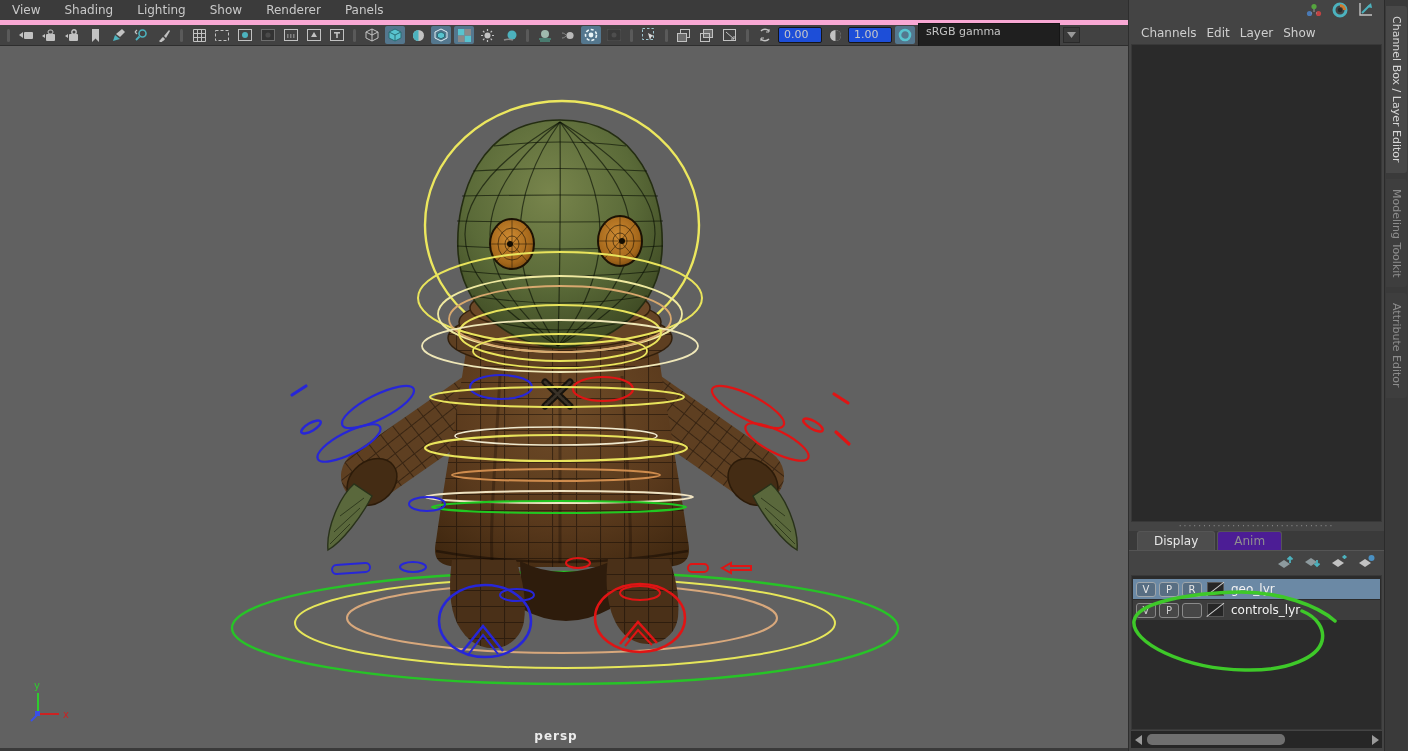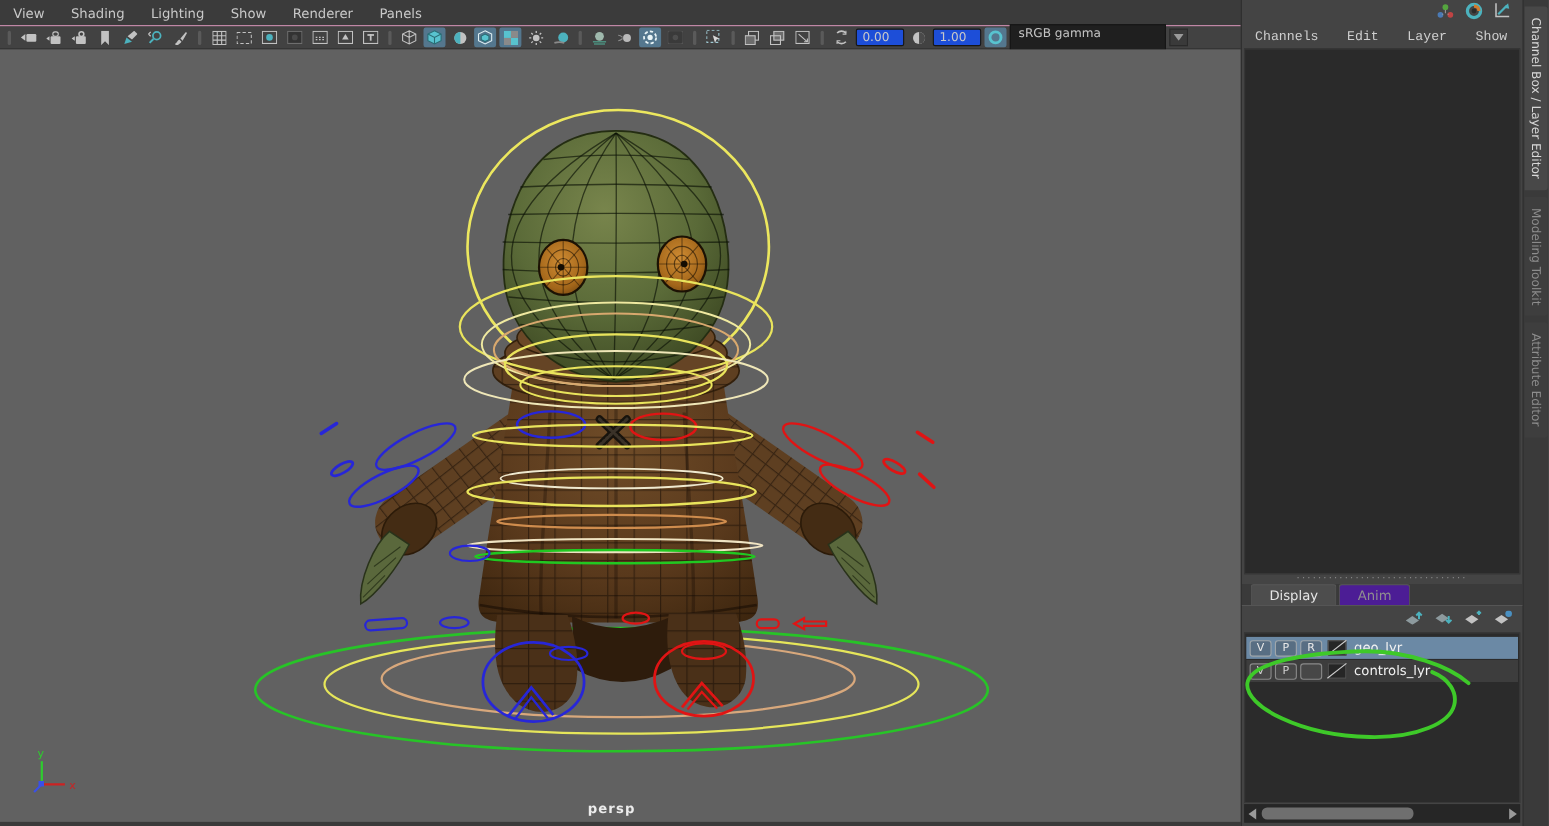--- a/index.html
+++ b/index.html
@@ -2,37 +2,37 @@
 <html><head>
 <meta charset="utf-8">
 <style>
   * { margin:0; padding:0; box-sizing:border-box; }
   html,body { width:1408px; height:751px; overflow:hidden; }
   body { font-family:"DejaVu Sans","Liberation Sans",sans-serif; font-size:12px; background:#3c3c3c; color:#ccc; }
   #app { position:relative; width:1408px; height:751px; display:flex; }
 
   
   #vp-col { width:1128px; display:flex; flex-direction:column; }
-  .menubar { height:24px; background:#3b3b3b; display:flex; align-items:center; gap:24px; padding:10px 12px; border-bottom:1px solid #f9a8d4; }
+  .menubar { height:24px; background:#3b3b3b; display:flex; align-items:center; gap:24px; padding:10px 12px; border-bottom:5px solid #f9a8d4; }
   .menubar .mitem { color:#c9c9c9; cursor:default; }
   .toolbar { height:21px; background:#424242; display:flex; align-items:center; gap:3px; padding:0 4px; border-bottom:1px solid #2e2e2e; }
   .tsep { width:3px; height:13px; background:#5a5a5a; border-radius:2px; margin:0 3px; flex:none; }
   .tbtn { width:20px; height:18px; display:flex; align-items:center; justify-content:center; border-radius:2px; flex:none; }
   .tbtn.active { background:#54778e; }
   .tbtn svg { display:block; }
   .tfield { height:16px; background:#1d4ed8; color:#c8c8c8; border:1px solid #161616; border-radius:2px; padding:0 6px 0 5px; font-size:11px; line-height:14px; min-width:44px; }
   .tdrop { height:24px; background:#1f1f1f; color:#c4c4c4; border:1px solid #161616; padding:1px 8px 0 7px; font-size:11px; width:142px; }
   .tarrow { width:17px; height:16px; background:#3a3a3a; border:1px solid #2a2a2a; display:flex; align-items:center; justify-content:center; }
   #viewport { position:relative; flex:1; background:#616161; border-bottom:4px solid #3a3a3a; }
   #viewport svg.scene { position:absolute; inset:0; }
 
   
   #panel { width:256px; background:#444; display:flex; flex-direction:column; position:relative; border-left:1px solid #2e2e2e; }
   .p-iconrow { height:22px; display:flex; justify-content:flex-end; align-items:center; gap:10px; padding:0 10px; }
-  .p-menus { height:21px; display:flex; gap:26px; align-items:center; padding:0 12px; color:#cfcfcf;font-family:Liberation Mono, monospace; }
+  .p-menus { height:21px; display:flex; gap:10px; align-items:center; padding:0 12px; color:#cfcfcf; }
   .cbox-empty { margin:1px 2px 0 2px; height:478px; background:#2a2a2a; border:1px solid #383838; }
   .dotgrip { height:9px; display:flex; align-items:center; justify-content:center; color:#8a8a8a; font-size:9px; letter-spacing:2px; line-height:5px; overflow:hidden; }
   .tabsrow { height:20px; display:flex; align-items:flex-end; background:#3a3a3a; border-bottom:1px solid #555; padding-left:8px; gap:2px; }
   .ptab { padding:2px 16px 2px 16px; font-size:12px; border:1px solid #555; border-bottom:none; border-radius:3px 3px 0 0;text-align:right; }
   .ptab.active { background:#4d4d4d; color:#e6e6e6; }
   .ptab.inactive { background:#4c1d95; color:#8f8f8f; }
   .lyr-iconrow { height:24px; display:flex; justify-content:flex-end; align-items:center; gap:9px; padding:0 8px; }
   .layerlist { flex:1; margin:0 2px; background:#2b2b2b; border:1px solid #383838; padding-top:3px; position:relative; }
   .lrow { height:20px; display:flex; align-items:center; gap:3px; padding:0 3px; margin:0 1px 1px 1px; background:#3d3d3d; }
   .lrow.selected { background:#6b89a5; }

